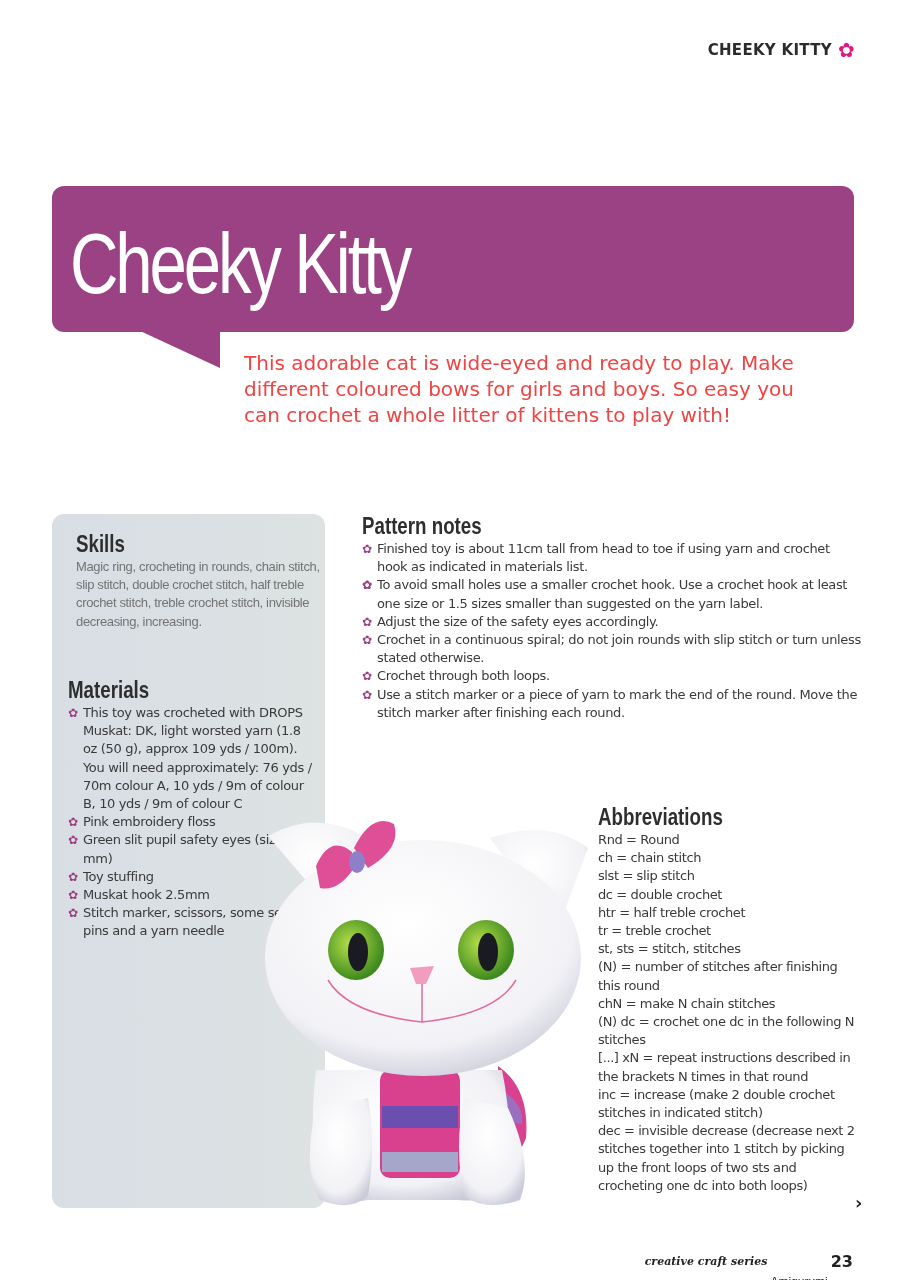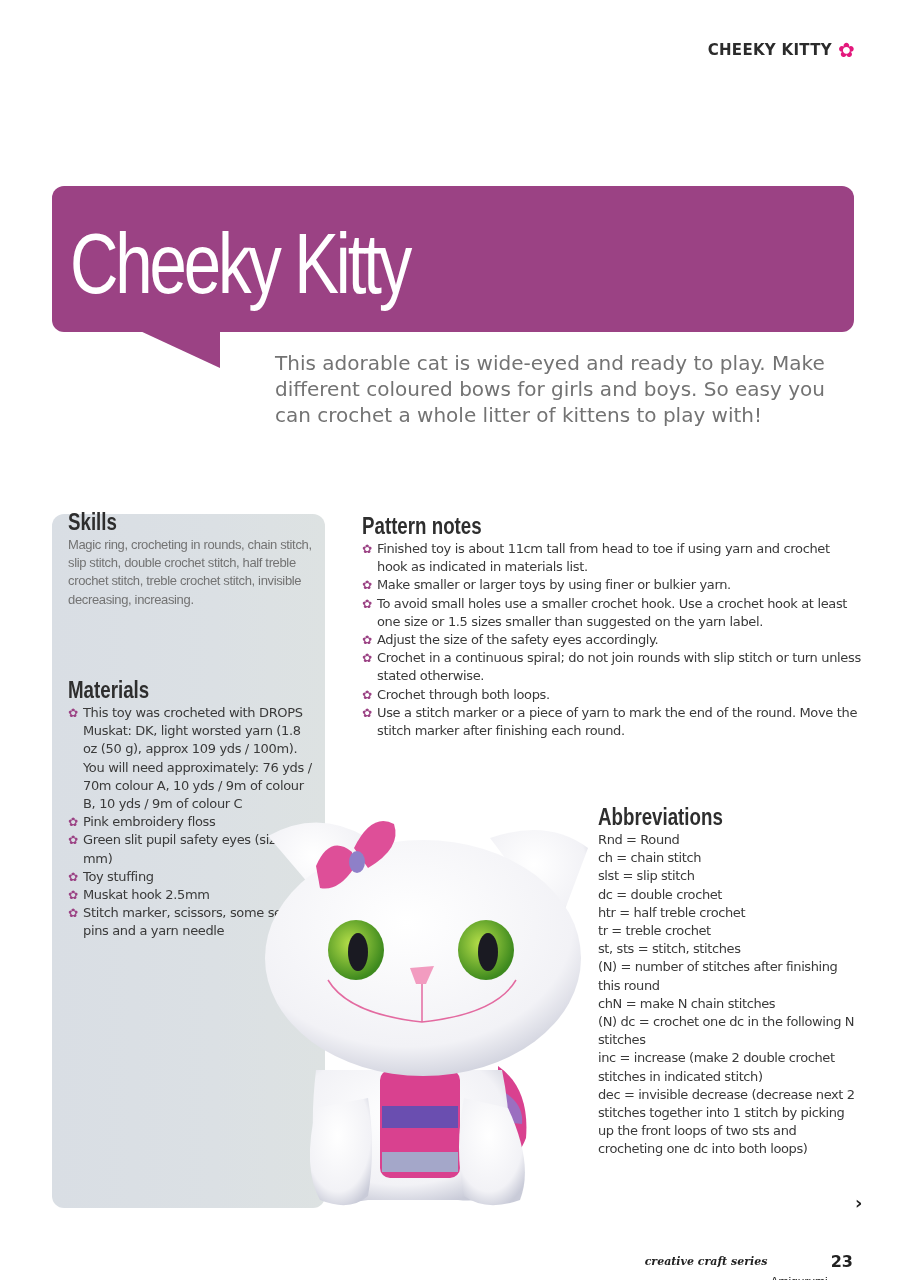--- a/index.html
+++ b/index.html
@@ -7,21 +7,21 @@
   body { position: relative; font-family: "Liberation Sans", "DejaVu Sans", sans-serif; color: #333333; }
 
   .running-head { position: absolute; top: 40px; right: 50px; font-family: "DejaVu Sans", sans-serif; font-weight: bold; font-size: 15px; letter-spacing: 0.3px; color: #2b2b2b; display: flex; align-items: center; gap: 6px; }
   .flower { display: inline-block; color: #e3187c; }
   .running-head .flower { font-size: 20px; line-height: 1; }
 
   .banner { position: absolute; left: 52px; top: 186px; width: 802px; height: 146px; background: #9b4284; border-radius: 12px; }
   .banner-tail-fill { position: absolute; left: 138px; top: 330px; width: 82px; height: 38px; }
   .title { position: absolute; left: 70px; top: 216px; font-family: "Liberation Sans", sans-serif; font-size: 86px; color: #ffffff; letter-spacing: -4px; transform: scaleX(0.78); transform-origin: left top; line-height: 1.1; font-weight: normal; }
 
-  .intro { position: absolute; left: 244px; top: 350px; width: 590px; font-family: "DejaVu Sans", sans-serif; font-size: 20px; line-height: 26px; color: #737373; margin-left: 31px; }
+  .intro { position: absolute; left: 244px; top: 350px; width: 590px; font-family: "DejaVu Sans", sans-serif; font-size: 20px; line-height: 26px; color: #ef4444; }
 
   .sidebar { position: absolute; left: 52px; top: 514px; width: 273px; height: 694px; background: linear-gradient(90deg, #d9dee4 0%, #dbe0e4 60%, #dde2e2 100%); border-radius: 12px; }
   .side-section { position: absolute; left: 68px; width: 250px; }
   .heading { font-family: "Liberation Sans", sans-serif; font-size: 24px; color: #2e2e2e; transform: scaleX(0.78); transform-origin: left top; white-space: nowrap; line-height: 28px; }
   .body-text { font-family: Liberation Sans, sans-serif; font-size: 13px; line-height: 18.2px; color: #737373; letter-spacing: -0.35px; }
 
   ul.bullets { list-style: none; }
   ul.bullets li { position: relative; padding-left: 15px; font-family: "DejaVu Sans", sans-serif; font-size: 13px; line-height: 18.2px; color: #3a3a3a; letter-spacing: -0.35px; }
   ul.bullets li .bullet { position: absolute; left: 0; top: 0; color: #9b4284; font-size: 12px; }
 
@@ -48,42 +48,42 @@
 <div class="banner"></div>
 <svg class="banner-tail-fill" width="82" height="38" viewBox="0 0 82 38" style="position:absolute;left:138px;top:330px;">
   <polygon points="0,0 82,0 82,38" fill="#9b4284"></polygon>
 </svg>
 <h1 class="title">Cheeky Kitty</h1>
 
 <p class="intro">This adorable cat is wide-eyed and ready to play. Make different coloured bows for girls and boys. So easy you can crochet a whole litter of kittens to play with!</p>
 
 <div class="sidebar"></div>
 
-<div class="side-section" style="top:508px;">
+<div class="side-section" style="top:530px;margin-left:8px;">
   <h2 class="heading">Skills</h2>
   <p class="body-text">Magic ring, crocheting in rounds, chain stitch, slip stitch, double crochet stitch, half treble crochet stitch, treble crochet stitch, invisible decreasing, increasing.</p>
 </div>
 
 <div class="side-section" style="top:676px;">
   <h2 class="heading">Materials</h2>
   <ul class="bullets">
     <li><span class="bullet">✿</span><span>This toy was crocheted with DROPS Muskat: DK, light worsted yarn (1.8 oz (50 g), approx 109 yds / 100m). You will need approximately: 76 yds / 70m colour A, 10 yds / 9m of colour B, 10 yds / 9m of colour C</span></li>
     <li><span class="bullet">✿</span><span>Pink embroidery floss</span></li>
     <li><span class="bullet">✿</span><span>Green slit pupil safety eyes (size 18 mm)</span></li>
     <li><span class="bullet">✿</span><span>Toy stuffing</span></li>
     <li><span class="bullet">✿</span><span>Muskat hook 2.5mm</span></li>
     <li><span class="bullet">✿</span><span>Stitch marker, scissors, some sewing pins and a yarn needle</span></li>
   </ul>
 </div>
 
 <div class="pattern-notes">
   <h2 class="heading">Pattern notes</h2>
   <ul class="bullets">
     <li><span class="bullet">✿</span><span>Finished toy is about 11cm tall from head to toe if using yarn and crochet hook as indicated in materials list.</span></li>
-    <li><span class="bullet">✿</span><span>Make smaller or larger toys by using finer or bulkier yarn.</span></li>
+    <li><span class="bullet">✿</span></li>
     <li><span class="bullet">✿</span><span>To avoid small holes use a smaller crochet hook. Use a crochet hook at least one size or 1.5 sizes smaller than suggested on the yarn label.</span></li>
     <li><span class="bullet">✿</span><span>Adjust the size of the safety eyes accordingly.</span></li>
     <li><span class="bullet">✿</span><span>Crochet in a continuous spiral; do not join rounds with slip stitch or turn unless stated otherwise.</span></li>
     <li><span class="bullet">✿</span><span>Crochet through both loops.</span></li>
     <li><span class="bullet">✿</span><span>Use a stitch marker or a piece of yarn to mark the end of the round. Move the stitch marker after finishing each round.</span></li>
   </ul>
 </div>
 
 <svg class="photo" viewBox="0 0 330 404" width="330" height="404">
   <defs>
@@ -134,20 +134,21 @@
   <div class="line">Rnd = Round</div>
   <div class="line">ch = chain stitch</div>
   <div class="line">slst = slip stitch</div>
   <div class="line">dc = double crochet</div>
   <div class="line">htr = half treble crochet</div>
   <div class="line">tr = treble crochet</div>
   <div class="line">st, sts = stitch, stitches</div>
   <div class="line">(N) = number of stitches after finishing this round</div>
   <div class="line">chN = make N chain stitches</div>
   <div class="line">(N) dc = crochet one dc in the following N stitches</div>
+  <div class="line">[...] xN = repeat instructions described in the brackets N times in that round</div>
   <div class="line">inc = increase (make 2 double crochet stitches in indicated stitch)</div>
   <div class="line">dec = invisible decrease (decrease next 2 stitches together into 1 stitch by picking up the front loops of two sts and crocheting one dc into both loops)</div>
 </div>
 
 <div class="next-arrow">›</div>
 
 <div class="footer">
   <span class="series">creative craft series</span>
   <span class="mag">Amigurumi</span>
   <span class="page-num">23</span>

